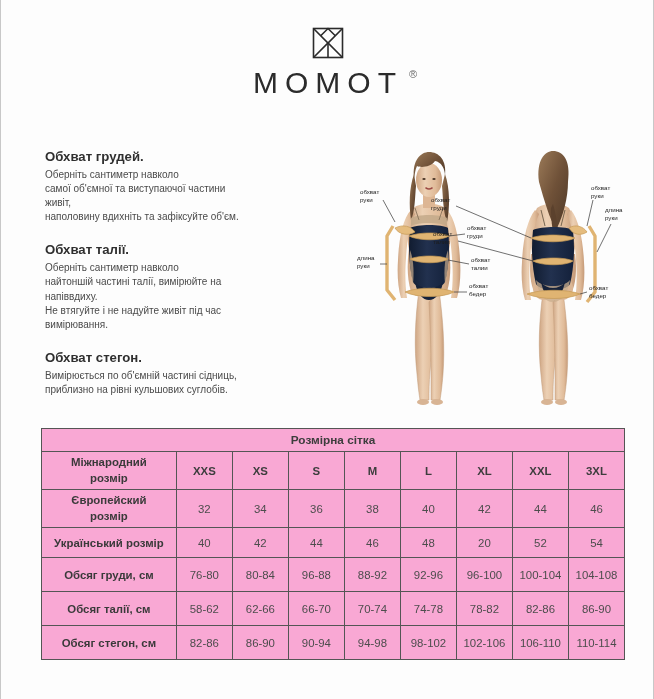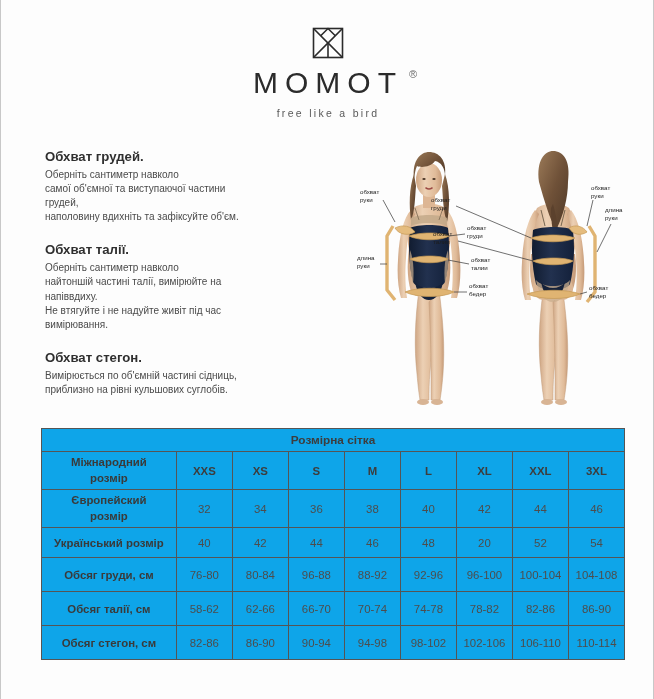--- a/index.html
+++ b/index.html
@@ -102,21 +102,21 @@
   .size-table-wrap {
     position: absolute;
     left: 40px;
     top: 428px;
     width: 584px;
   }
   table.size-table {
     border-collapse: collapse;
     width: 584px;
     table-layout: fixed;
-    background: #0ea5e9;
+    background: #f9a8d4;
   }
   table.size-table td, table.size-table th {
     border: 1px solid #555555;
     text-align: center;
     vertical-align: middle;
     font-size: 11.4px;
     color: #4d4d4d;
     padding: 0 2px;
     font-weight: normal;
   }
@@ -149,30 +149,29 @@
       <rect x="5.5" y="2.5" width="29" height="29" fill="none" stroke="#2b2b2b" stroke-width="1.6"></rect>
       <path d="M5.5 2.5 L20 17 L34.5 2.5" fill="none" stroke="#2b2b2b" stroke-width="1.6"></path>
       <path d="M5.5 31.5 L20 17 L34.5 31.5" fill="none" stroke="#2b2b2b" stroke-width="1.6"></path>
       <path d="M20 17 L20 31.5" fill="none" stroke="#2b2b2b" stroke-width="1.6"></path>
       <path d="M12.7 9.7 L20 2.5 L27.3 9.7" fill="none" stroke="#2b2b2b" stroke-width="1.6"></path>
     </svg>
     <div class="logo-wordmark-row">
       <span class="logo-wordmark">MOMOT</span>
       <span class="logo-reg">®</span>
     </div>
-    <div class="logo-tagline">free like a bird</div>
   </div>
 
   <div class="instructions">
 
     <div class="sec">
       <div class="sec-title">Обхват грудей.</div>
       <div class="sec-line">Оберніть сантиметр навколо</div>
       <div class="sec-line">самої об'ємної та виступаючої частини</div>
-      <div class="sec-line">грудей,</div>
+      <div class="sec-line">живіт,</div>
       <div class="sec-line">наполовину вдихніть та зафіксуйте об'єм.</div>
     </div>
 
     <div class="sec">
       <div class="sec-title">Обхват талії.</div>
       <div class="sec-line">Оберніть сантиметр навколо</div>
       <div class="sec-line">найтоншій частині талії, вимірюйте на</div>
       <div class="sec-line">напіввдиху.</div>
       <div class="sec-line">Не втягуйте і не надуйте живіт під час</div>
       <div class="sec-line">вимірювання.</div>

